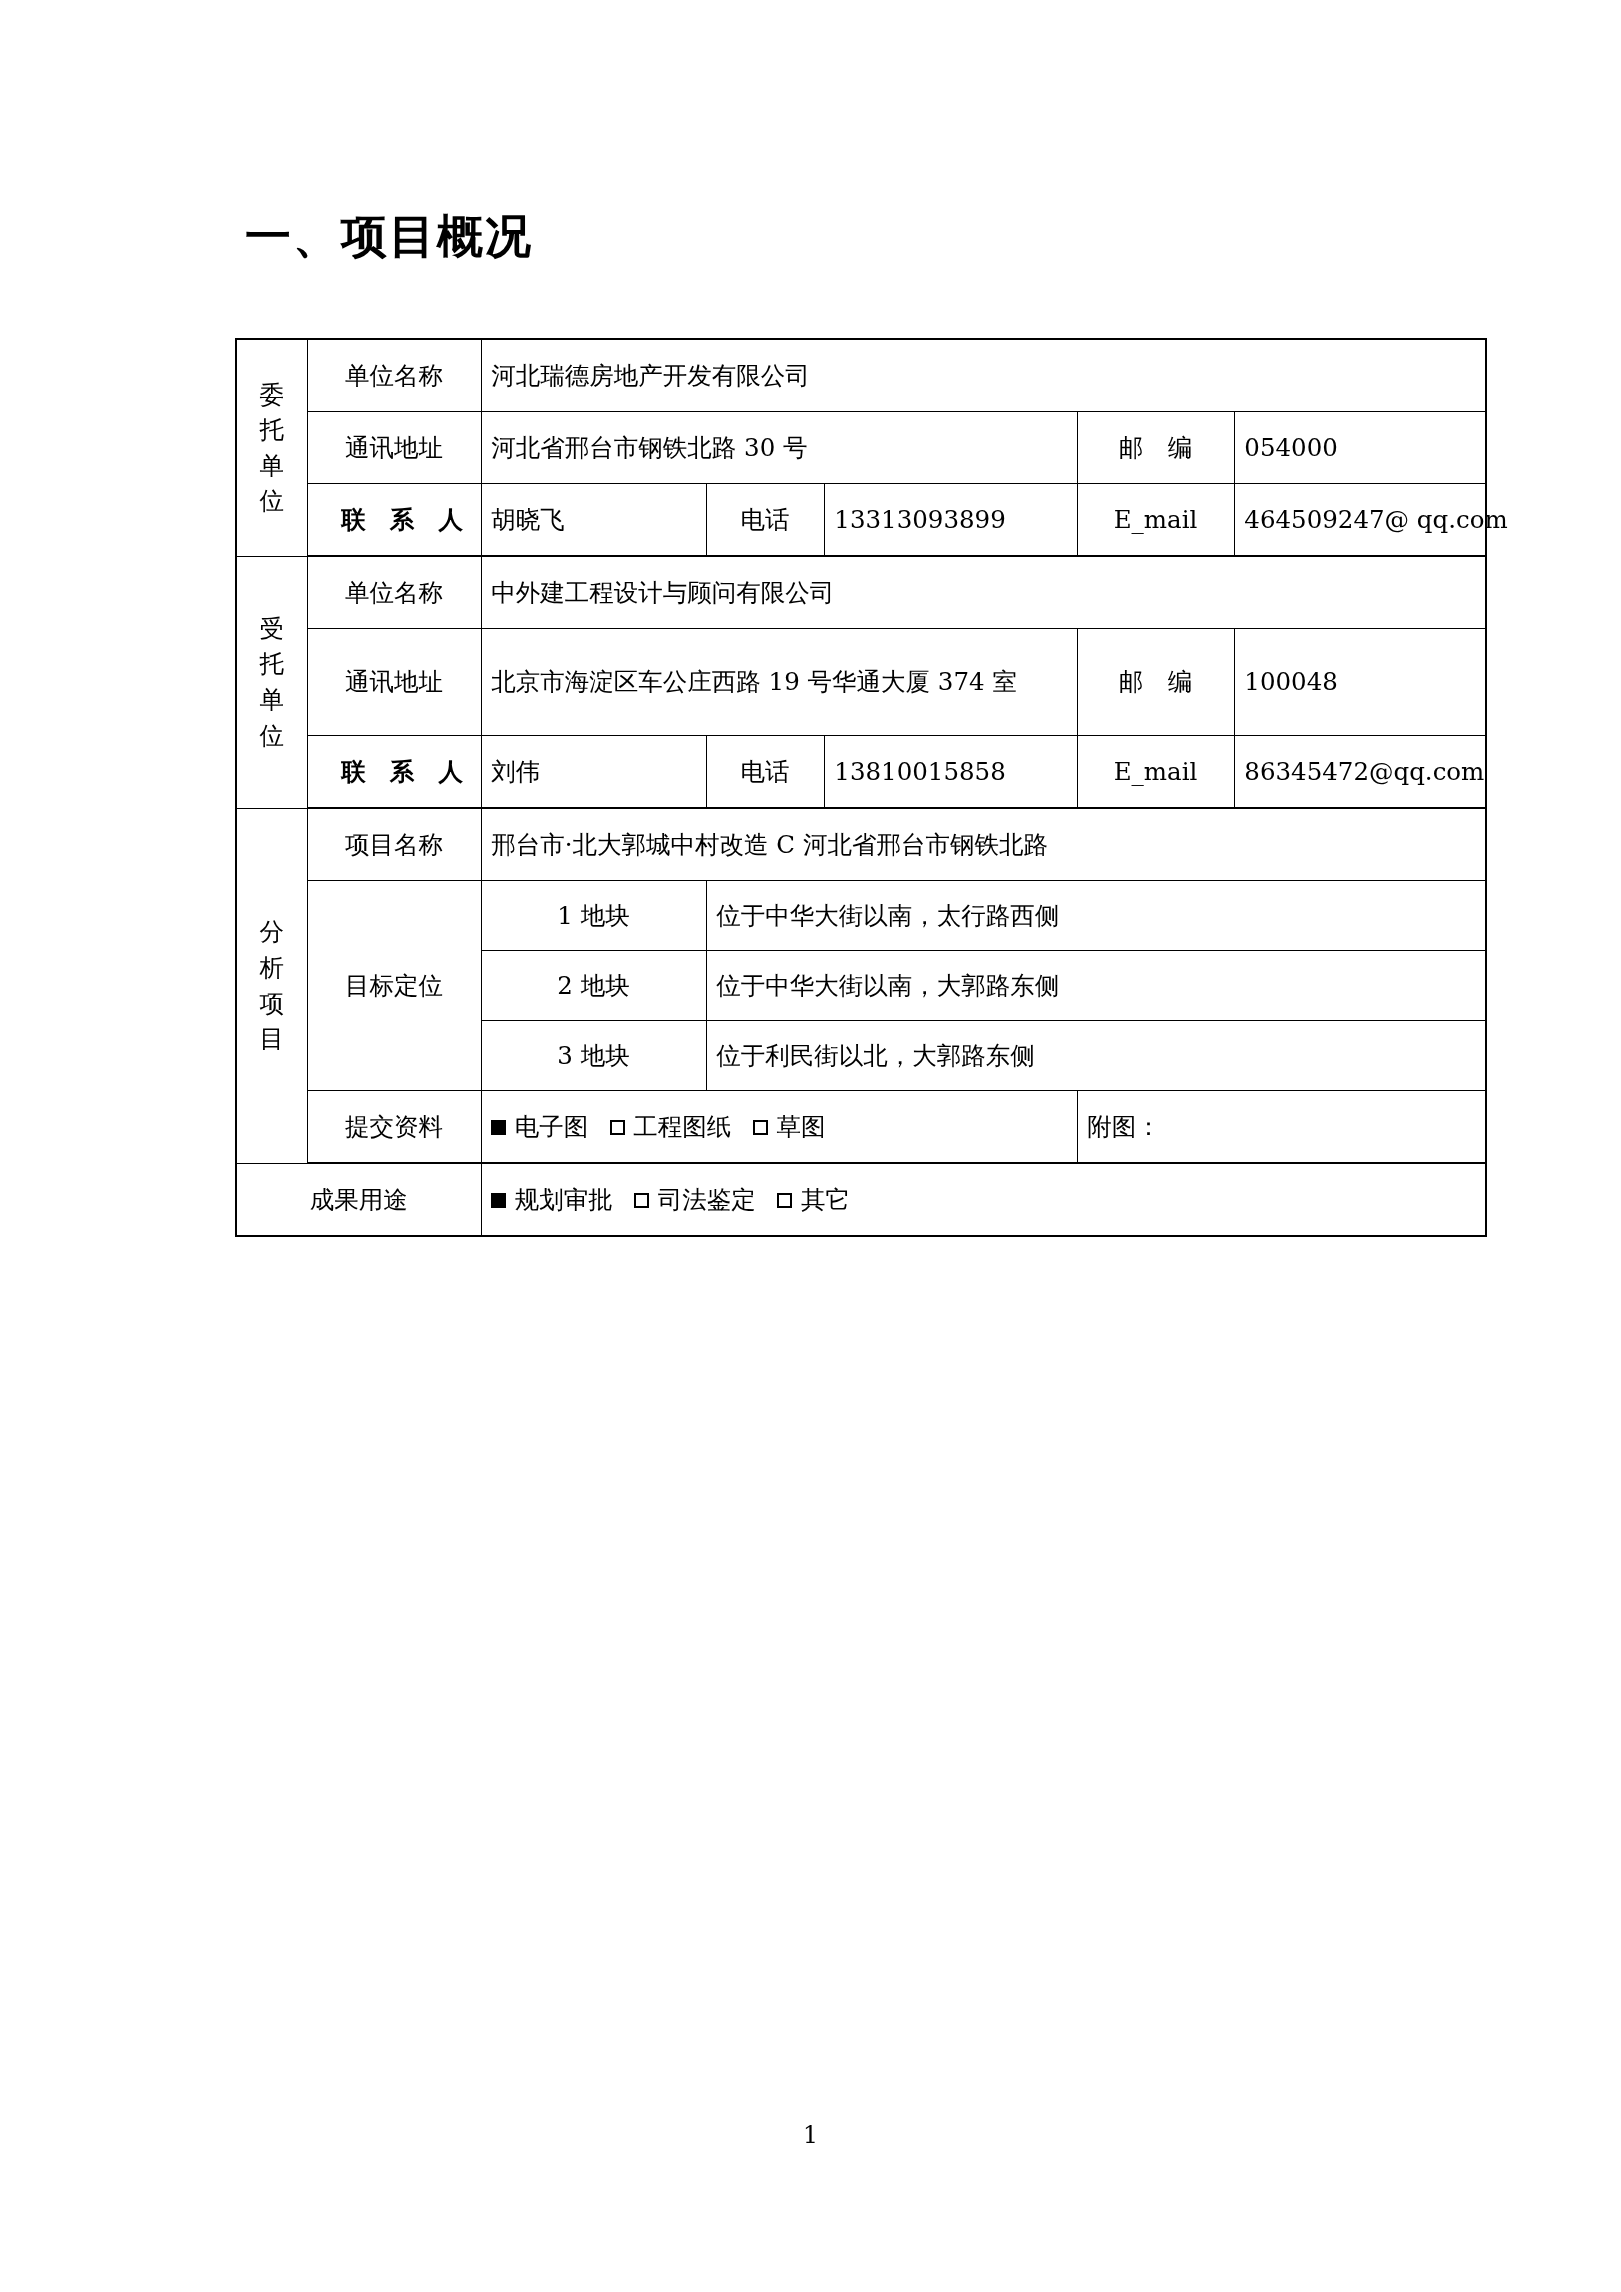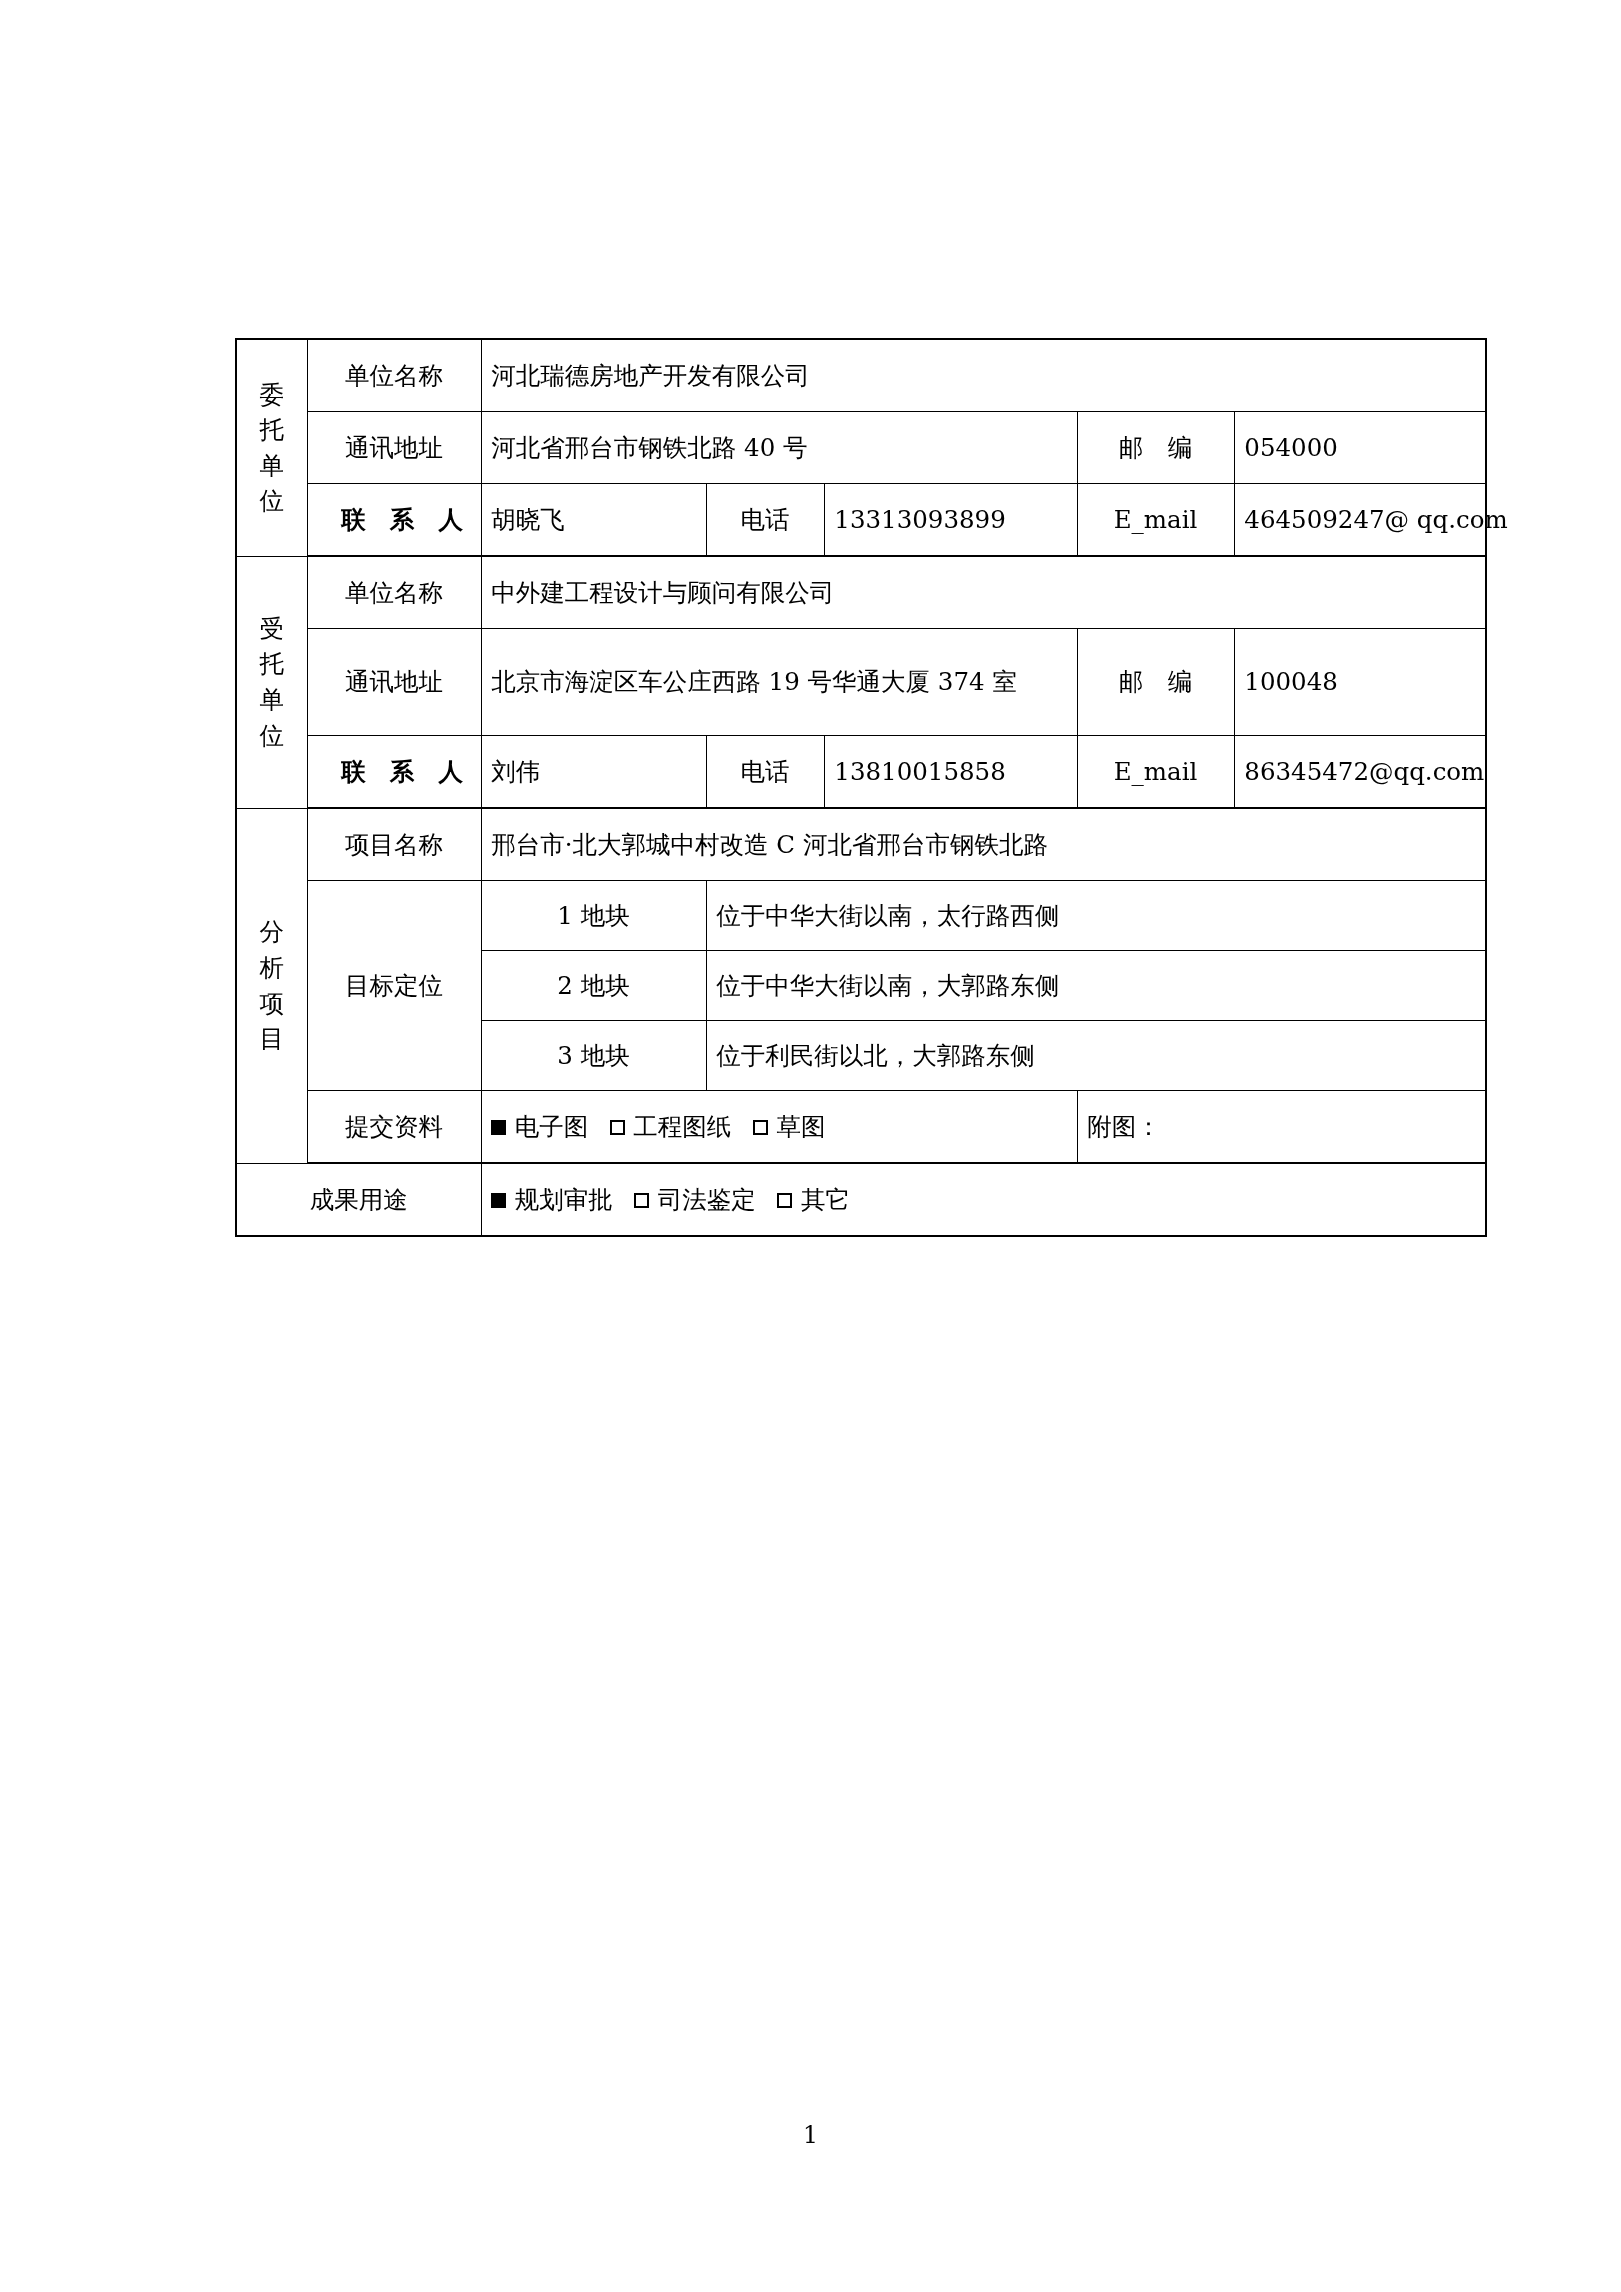--- a/index.html
+++ b/index.html
@@ -115,20 +115,21 @@
     text-align: center;
     font-size: 23.5px;
     font-family: "DejaVu Serif", "Liberation Serif", serif;
   }
 </style>
 </head>
 <body>
 
 <div class="page">
 
+  <div class="page-title">一、项目概况</div>
 
   <table class="main">
     <colgroup>
       <col style="width:71px">
       <col style="width:174px">
       <col style="width:225px">
       <col style="width:118px">
       <col style="width:253px">
       <col style="width:157px">
       <col style="width:252px">
@@ -143,21 +144,21 @@
               <span>单</span>
               <span>位</span>
             </span>
         </td>
         <td class="lbl grp-top cellpad">单位名称</td>
         <td class="val grp-top edge-r" colspan="5">河北瑞德房地产开发有限公司</td>
       </tr>
 
       <tr>
         <td class="lbl cellpad">通讯地址</td>
-        <td class="val" colspan="3">河北省邢台市钢铁北路 40 号</td>
+        <td class="val" colspan="3">河北省邢台市钢铁北路 30 号</td>
         <td class="lbl">邮　编</td>
         <td class="val edge-r">054000</td>
       </tr>
 
       <tr>
         <td class="lbl-sp cellpad grp-bot">联 系 人</td>
         <td class="val grp-bot">胡晓飞</td>
         <td class="lbl grp-bot">电话</td>
         <td class="val grp-bot">13313093899</td>
         <td class="lbl grp-bot">E_mail</td>

